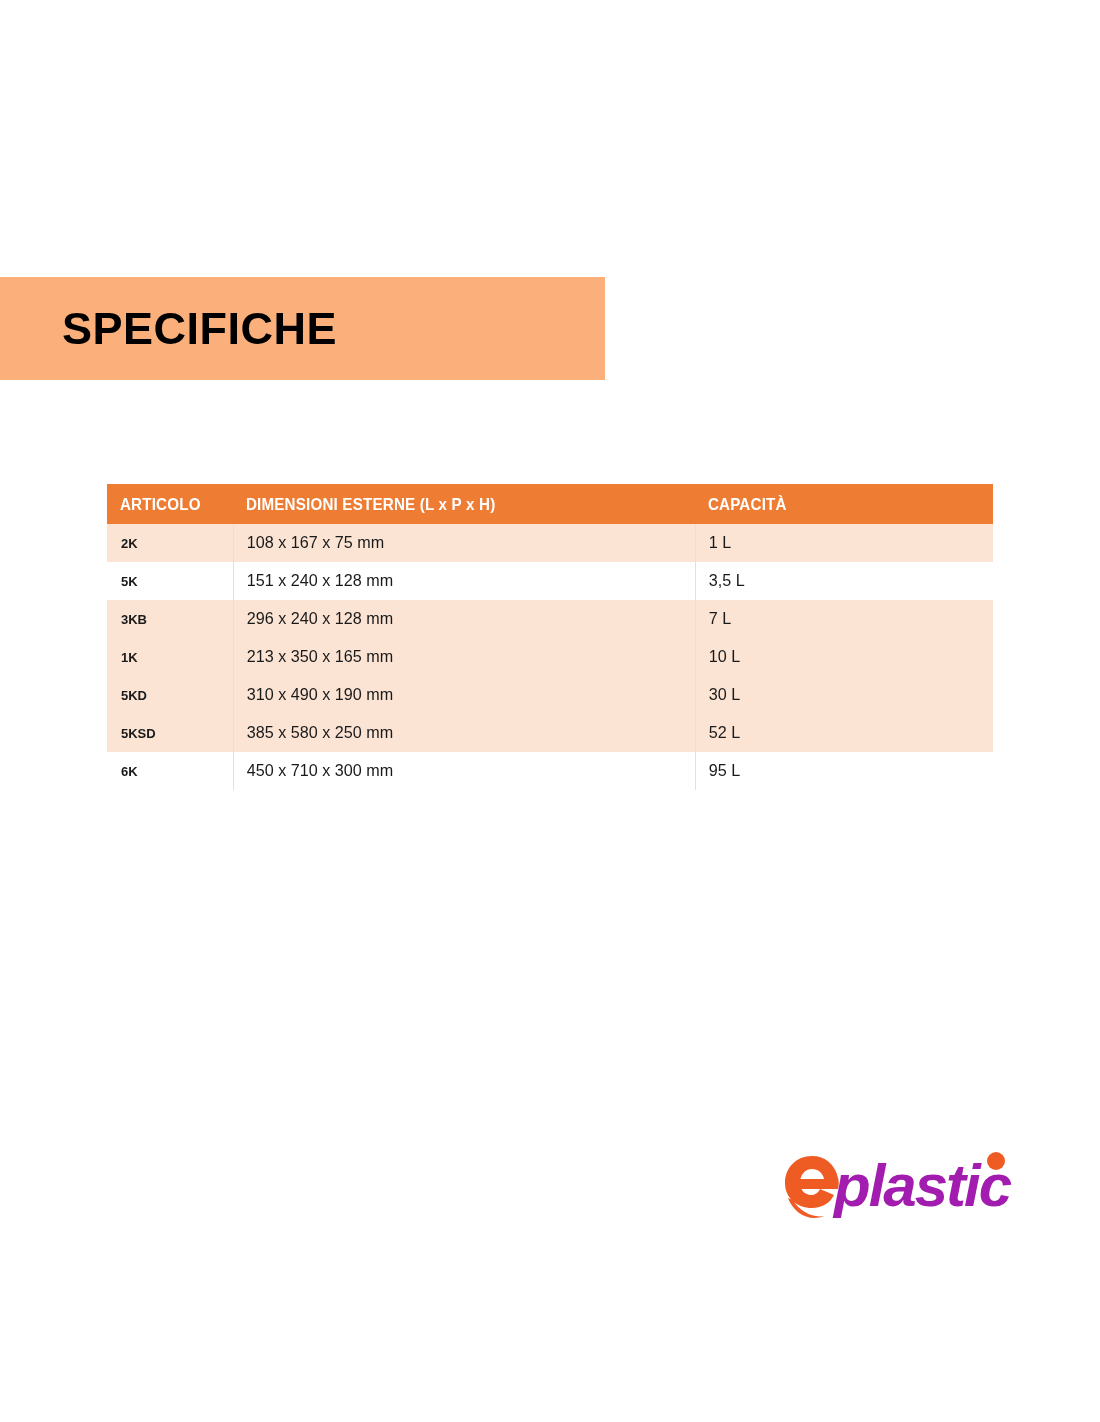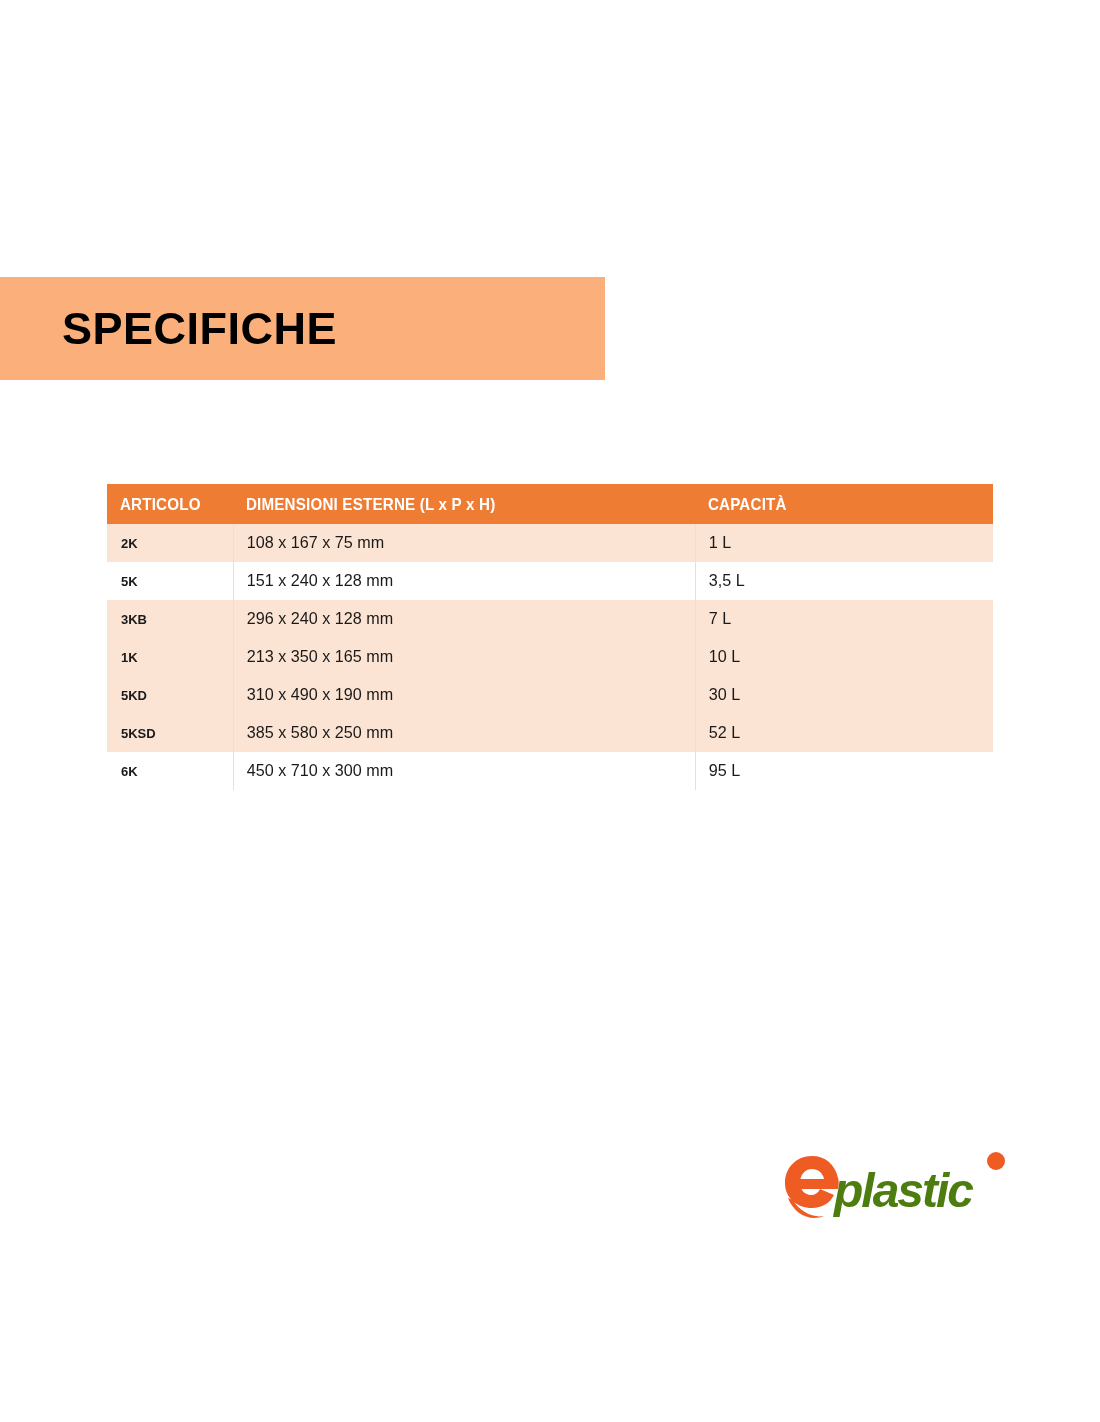--- a/index.html
+++ b/index.html
@@ -103,27 +103,27 @@
     left: 782px;
     top: 1148px;
     width: 260px;
     height: 96px;
   }
   .logo svg { display: block; }
 
   .logo-wordmark {
     position: absolute;
     left: 52px;
-    top: 19px;
+    top: 8px;
     font-family: "Liberation Sans", sans-serif;
     font-style: italic;
     font-weight: bold;
-    font-size: 48px;
+    font-size: 60px;
     letter-spacing: -2px;
-    color: #4d7c0f;
+    color: #a21caf;
     line-height: 1;
   }
 </style>
 </head>
 <body>
 
 <div class="banner">
   <div class="banner-title">SPECIFICHE</div>
 </div>
 

